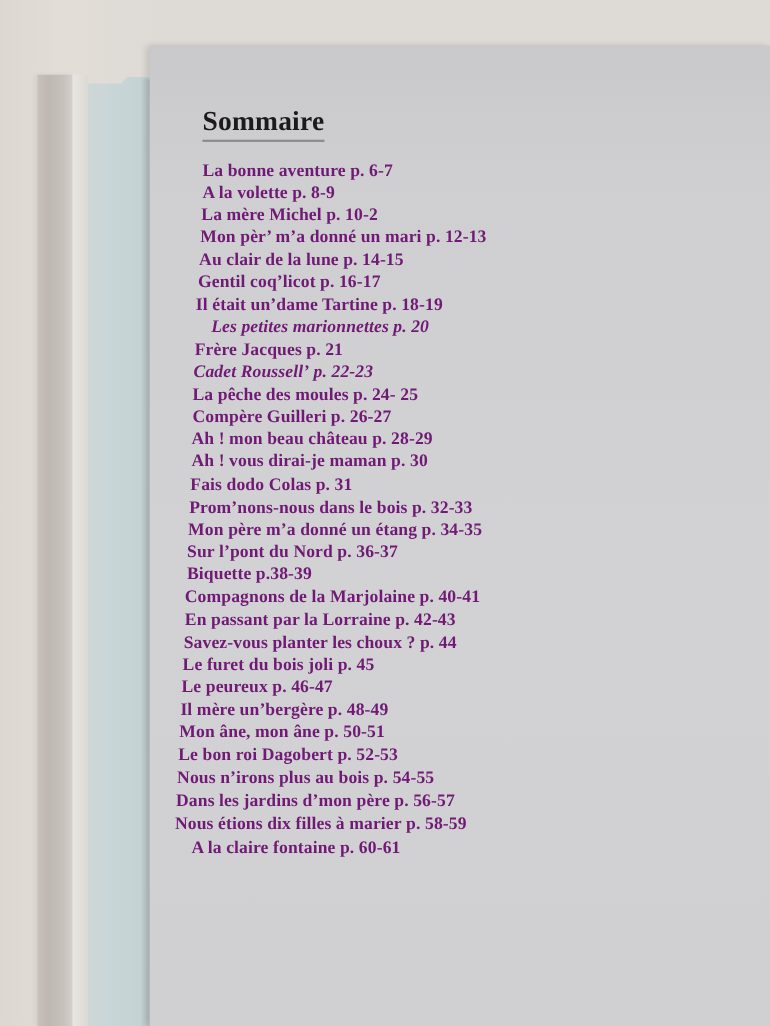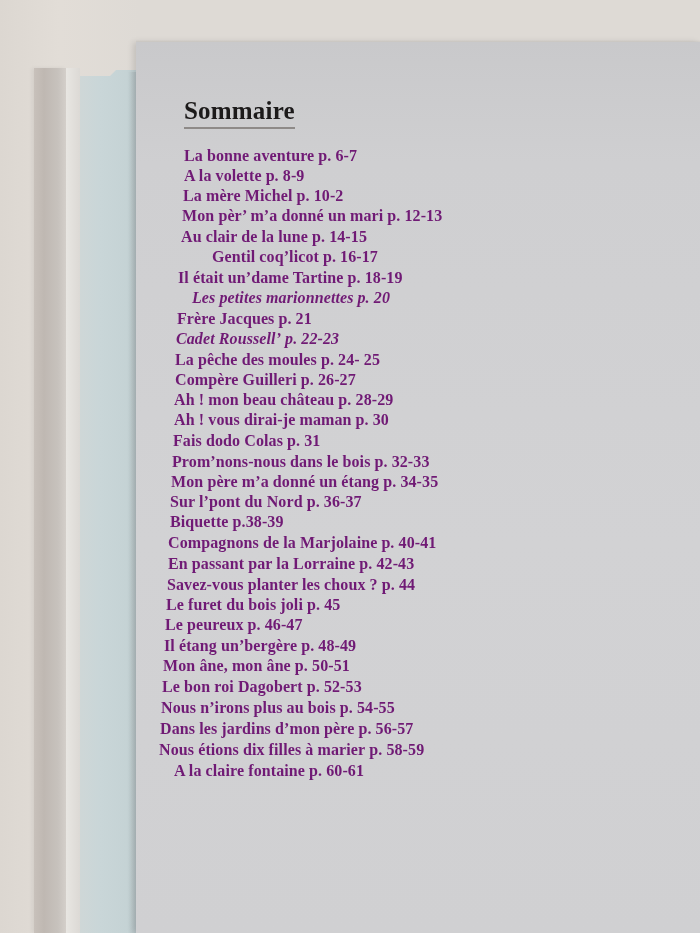--- a/index.html
+++ b/index.html
@@ -100,39 +100,39 @@
 <div class="page"></div>
 
 <div class="toc-title">Sommaire</div>
 
 <ul class="toc-list">
   <li class="toc-entry" style="left:184px;top:146px;"><span>La bonne aventure</span><span class="sep"></span><span>p. 6-7</span></li>
   <li class="toc-entry" style="left:184px;top:166px;"><span>A la volette</span><span class="sep"></span><span>p. 8-9</span></li>
   <li class="toc-entry" style="left:183px;top:186px;"><span>La mère Michel</span><span class="sep"></span><span>p. 10-2</span></li>
   <li class="toc-entry" style="left:182px;top:206px;"><span>Mon pèr’ m’a donné un mari</span><span class="sep"></span><span>p. 12-13</span></li>
   <li class="toc-entry" style="left:181px;top:227px;"><span>Au clair de la lune</span><span class="sep"></span><span>p. 14-15</span></li>
-  <li class="toc-entry" style="left:180px;top:247px;margin-left:32px;"><span>Gentil coq’licot</span><span class="sep"></span><span>p. 16-17</span></li>
+  <li class="toc-entry" style="left:180px;top:247px;"><span>Gentil coq’licot</span><span class="sep"></span><span>p. 16-17</span></li>
   <li class="toc-entry" style="left:178px;top:268px;"><span>Il était un’dame Tartine</span><span class="sep"></span><span>p. 18-19</span></li>
   <li class="toc-entry" style="left:192px;top:288px;font-style:italic;"><span>Les petites marionnettes</span><span class="sep"></span><span>p. 20</span></li>
   <li class="toc-entry" style="left:177px;top:309px;"><span>Frère Jacques</span><span class="sep"></span><span>p. 21</span></li>
   <li class="toc-entry" style="left:176px;top:329px;font-style:italic;"><span>Cadet Roussell’</span><span class="sep"></span><span>p. 22-23</span></li>
   <li class="toc-entry" style="left:175px;top:350px;"><span>La pêche des moules</span><span class="sep"></span><span>p. 24- 25</span></li>
   <li class="toc-entry" style="left:175px;top:370px;"><span>Compère Guilleri</span><span class="sep"></span><span>p. 26-27</span></li>
   <li class="toc-entry" style="left:174px;top:390px;text-align:center;"><span>Ah ! mon beau château</span><span class="sep"></span><span>p. 28-29</span></li>
   <li class="toc-entry" style="left:174px;top:410px;"><span>Ah ! vous dirai-je maman</span><span class="sep"></span><span>p. 30</span></li>
   <li class="toc-entry" style="left:173px;top:431px;"><span>Fais dodo Colas</span><span class="sep"></span><span>p. 31</span></li>
   <li class="toc-entry" style="left:172px;top:452px;"><span>Prom’nons-nous dans le bois</span><span class="sep"></span><span>p. 32-33</span></li>
   <li class="toc-entry" style="left:171px;top:472px;"><span>Mon père m’a donné un étang</span><span class="sep"></span><span>p. 34-35</span></li>
   <li class="toc-entry" style="left:170px;top:492px;"><span>Sur l’pont du Nord</span><span class="sep"></span><span>p. 36-37</span></li>
   <li class="toc-entry" style="left:170px;top:512px;"><span>Biquette</span><span class="sep"></span><span>p.38-39</span></li>
   <li class="toc-entry" style="left:168px;top:533px;"><span>Compagnons de la Marjolaine</span><span class="sep"></span><span>p. 40-41</span></li>
   <li class="toc-entry" style="left:168px;top:554px;"><span>En passant par la Lorraine</span><span class="sep"></span><span>p. 42-43</span></li>
   <li class="toc-entry" style="left:167px;top:575px;"><span>Savez-vous planter les choux ?</span><span class="sep"></span><span>p. 44</span></li>
   <li class="toc-entry" style="left:166px;top:595px;"><span>Le furet du bois joli</span><span class="sep"></span><span>p. 45</span></li>
   <li class="toc-entry" style="left:165px;top:615px;"><span>Le peureux</span><span class="sep"></span><span>p. 46-47</span></li>
-  <li class="toc-entry" style="left:164px;top:636px;"><span>Il étang un’bergère</span><span class="sep"></span><span>p. 48-49</span></li>
+  <li class="toc-entry" style="left:164px;top:636px;"><span>Il mère un’bergère</span><span class="sep"></span><span>p. 48-49</span></li>
   <li class="toc-entry" style="left:163px;top:656px;"><span>Mon âne, mon âne</span><span class="sep"></span><span>p. 50-51</span></li>
   <li class="toc-entry" style="left:162px;top:677px;"><span>Le bon roi Dagobert</span><span class="sep"></span><span>p. 52-53</span></li>
   <li class="toc-entry" style="left:161px;top:698px;"><span>Nous n’irons plus au bois</span><span class="sep"></span><span>p. 54-55</span></li>
   <li class="toc-entry" style="left:160px;top:719px;"><span>Dans les jardins d’mon père</span><span class="sep"></span><span>p. 56-57</span></li>
   <li class="toc-entry" style="left:159px;top:740px;"><span>Nous étions dix filles à marier</span><span class="sep"></span><span>p. 58-59</span></li>
   <li class="toc-entry" style="left:174px;top:761px;"><span>A la claire fontaine</span><span class="sep"></span><span>p. 60-61</span></li>
 </ul>
 
 </body></html>

